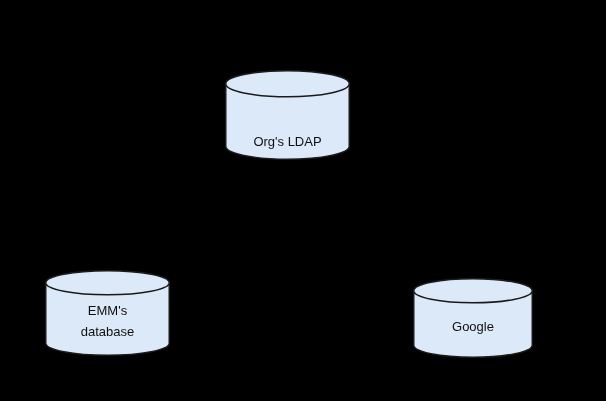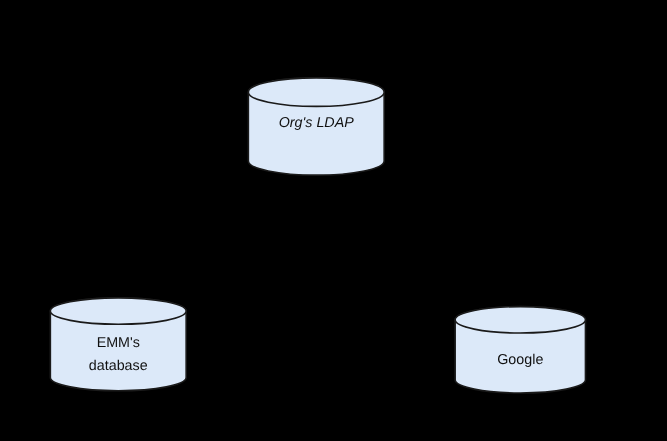--- a/index.html
+++ b/index.html
@@ -47,21 +47,21 @@
 </head>
 <body>
 
 <div id="canvas">
 
   <div class="cylinder" id="node-ldap" style="left: 225px; top: 70px; width: 125px; height: 90px;">
     <svg id="svg-ldap" width="125" height="90" viewBox="0 0 125 90">
         <path d="M 0.75 13.75 A 61.75 13 0 0 1 124.25 13.75 L 124.25 76.25 A 61.75 13 0 0 1 0.75 76.25 Z" fill="#dce9f9" stroke="#1a1a1a" stroke-width="1.5"></path>
         <ellipse cx="62.5" cy="13.75" rx="61.75" ry="13" fill="#dce9f9" stroke="#1a1a1a" stroke-width="1.5"></ellipse>
       </svg>
-    <div class="cyl-label" id="label-ldap" style="top: 19px; height: 42px; font-style: italic;">
+    <div class="cyl-label" id="label-ldap" style="top: 50px; height: 42px;">
       <span>Org's LDAP</span>
     </div>
   </div>
 
   <div class="cylinder" id="node-google" style="left: 413px; top: 278px; width: 120px; height: 80px;">
     <svg id="svg-google" width="120" height="80" viewBox="0 0 120 80">
         <path d="M 0.75 12.75 A 59.25 12 0 0 1 119.25 12.75 L 119.25 67.25 A 59.25 12 0 0 1 0.75 67.25 Z" fill="#dce9f9" stroke="#1a1a1a" stroke-width="1.5"></path>
         <ellipse cx="60" cy="12.75" rx="59.25" ry="12" fill="#dce9f9" stroke="#1a1a1a" stroke-width="1.5"></ellipse>
       </svg>
     <div class="cyl-label" id="label-google" style="top: 37.5px; height: 21px;">

